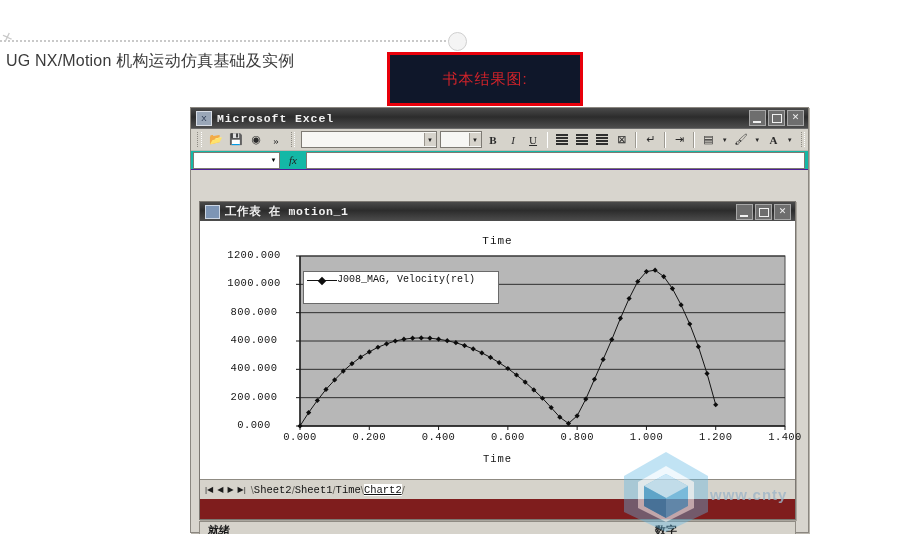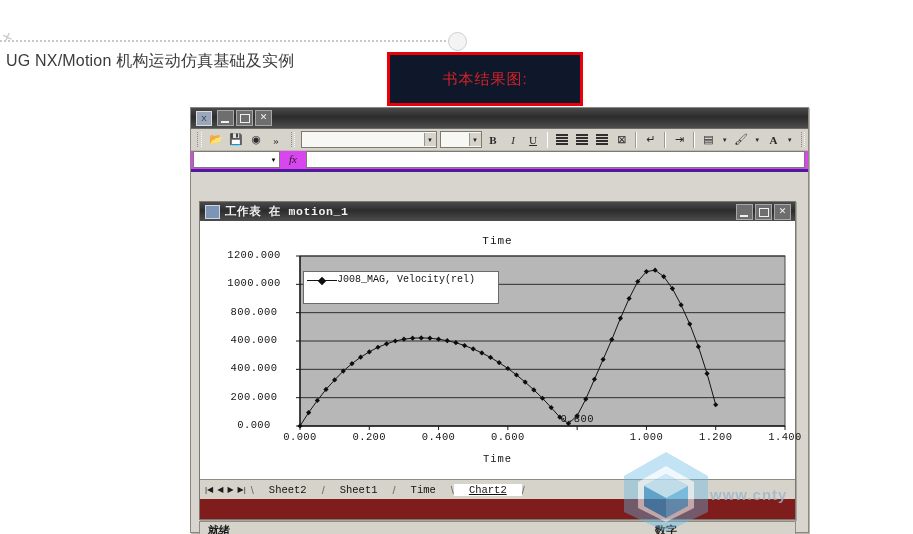--- a/index.html
+++ b/index.html
@@ -122,22 +122,22 @@
   #size-combo{width:48px;}
   .sep{width:1px;height:16px;background:#9d9a92;margin:0 2px;border-right:1px solid #fff;}
   .bold-b{font-weight:bold;font-family:"Liberation Serif", serif;}
   .ital-i{font-style:italic;font-family:"Liberation Serif", serif;}
   .und-u{text-decoration:underline;font-family:"Liberation Serif", serif;}
   .align-ico{display:flex;flex-direction:column;gap:1.5px;width:12px;}
   .align-ico i{display:block;height:1.6px;background:#2f2f2f;}
 
   
   #formulabar{
-    height:18px;background:#d946ef;display:flex;align-items:flex-start;
-    border-bottom:3px solid #4c1d95;
+    height:18px;background:#14b8a6;display:flex;align-items:center;
+    border-bottom:1px solid #4c1d95;
   }
   #namebox{
     width:85px;height:15px;background:#ffffff;border:1px solid #7d7a73;
     margin-left:2px;display:flex;align-items:center;justify-content:flex-end;
   }
   #namebox .arrow{width:11px;height:13px;display:flex;align-items:center;justify-content:center;font-size:6px;}
   #fxbtn{
     width:26px;height:15px;display:flex;align-items:center;justify-content:center;
     font-style:italic;font-size:11px;color:#222;font-family:"Liberation Serif", serif;
   }
@@ -210,21 +210,21 @@
 
   
   #tabbar{
     position:absolute;left:0;top:258px;width:595px;height:19px;
     background:#d6d3cb;border-top:1px solid #8f8b83;
     display:flex;align-items:center;
   }
   #tabnav{display:flex;align-items:center;gap:4px;padding:0 5px;}
   .navbtn{font-size:8px;color:#1b1b1b;font-family:"Liberation Sans", sans-serif;}
   .sheettab{
-    font-size:10.5px;color:#111;padding:0 15px;white-space:nowrap;
+    font-size:10.5px;color:#111;padding:0 0;white-space:nowrap;
     font-family:"Liberation Mono", monospace;position:relative;
   }
   .sheettab.active{background:#ffffff;text-decoration:underline;}
   .tabslash{color:#6d6a63;font-size:11px;}
 
   
   #statusbar{
     position:absolute;left:8px;top:413px;width:595px;height:17px;
     background:#d6d3cb;border:1px solid #908c84;
     display:flex;align-items:center;
@@ -260,20 +260,21 @@
 </div>
 
 <div id="callout">
   <div id="callout-text">书本结果图:</div>
 </div>
 
 <div id="excel-window">
 
   <div class="titlebar">
     <div class="tb-icon">X</div>
+    <div class="tb-title">Microsoft Excel</div>
     <div class="winbtns">
       <div class="winbtn min"></div>
       <div class="winbtn max"></div>
       <div class="winbtn">✕</div>
     </div>
   </div>
 
 
   <div id="toolbar">
     <div class="tgrip"></div>
@@ -447,21 +448,21 @@
             <div class="ytick" style="left: 14px; width: 80px; top: 113px;">400.000</div>
             <div class="ytick" style="left: 14px; width: 80px; top: 84.6667px;">800.000</div>
             <div class="ytick" style="left: 14px; width: 80px; top: 56.3333px;">1000.000</div>
             <div class="ytick" style="left: 14px; width: 80px; top: 28px;">1200.000</div>
           </div>
         <div id="xtick-layer">
             <div class="xtick" style="width: 70px; left: 65px; top: 210px;">0.000</div>
             <div class="xtick" style="width: 70px; left: 134.286px; top: 210px;">0.200</div>
             <div class="xtick" style="width: 70px; left: 203.571px; top: 210px;">0.400</div>
             <div class="xtick" style="width: 70px; left: 272.857px; top: 210px;">0.600</div>
-            <div class="xtick" style="width: 70px; left: 342.143px; top: 192px; text-align: center;">0.800</div>
+            <div class="xtick" style="width: 70px; left: 342.143px; top: 210px; text-align: center;">0.800</div>
             <div class="xtick" style="width: 70px; left: 411.429px; top: 210px;">1.000</div>
             <div class="xtick" style="width: 70px; left: 480.714px; top: 210px;">1.200</div>
             <div class="xtick" style="width: 70px; left: 550px; top: 210px;">1.400</div>
           </div>
 
         <div id="xaxis-label">Time</div>
       </div>
 
       <div id="tabbar">
         <div id="tabnav">

